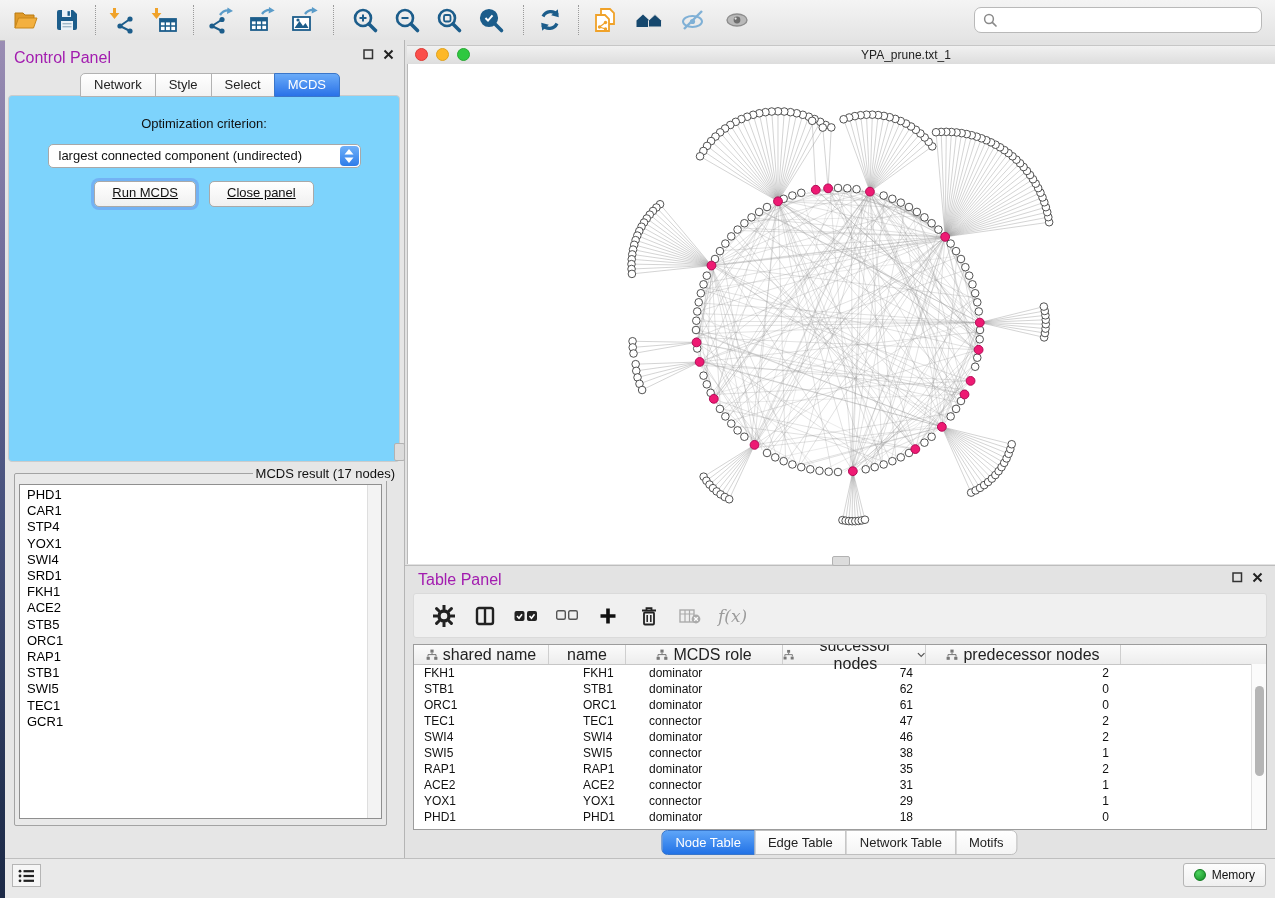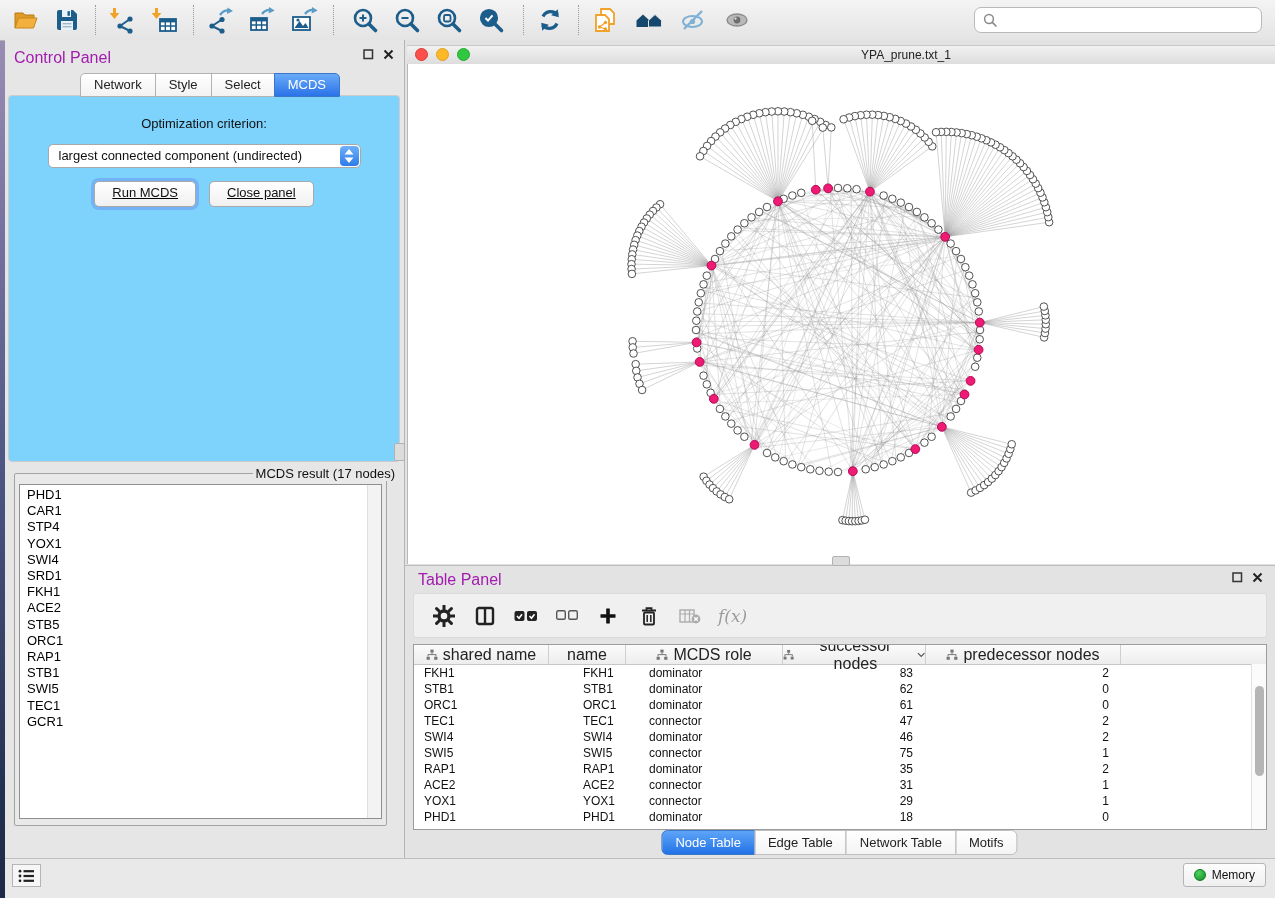--- a/index.html
+++ b/index.html
@@ -1082,21 +1082,21 @@
   </svg>
 <span>predecessor nodes</span>
           </div>
           <div class="thcell wrest"></div>
         </div>
       <div>
           <div class="trow">
             <div class="tcell c0">FKH1</div>
             <div class="tcell c1">FKH1</div>
             <div class="tcell c2">dominator</div>
-            <div class="tcell c3">83</div>
+            <div class="tcell c3">74</div>
             <div class="tcell c4">2</div>
           </div>
           <div class="trow">
             <div class="tcell c0">STB1</div>
             <div class="tcell c1">STB1</div>
             <div class="tcell c2">dominator</div>
             <div class="tcell c3">62</div>
             <div class="tcell c4">0</div>
           </div>
           <div class="trow">
@@ -1117,21 +1117,21 @@
             <div class="tcell c0">SWI4</div>
             <div class="tcell c1">SWI4</div>
             <div class="tcell c2">dominator</div>
             <div class="tcell c3">46</div>
             <div class="tcell c4">2</div>
           </div>
           <div class="trow">
             <div class="tcell c0">SWI5</div>
             <div class="tcell c1">SWI5</div>
             <div class="tcell c2">connector</div>
-            <div class="tcell c3">75</div>
+            <div class="tcell c3">38</div>
             <div class="tcell c4">1</div>
           </div>
           <div class="trow">
             <div class="tcell c0">RAP1</div>
             <div class="tcell c1">RAP1</div>
             <div class="tcell c2">dominator</div>
             <div class="tcell c3">35</div>
             <div class="tcell c4">2</div>
           </div>
           <div class="trow">

